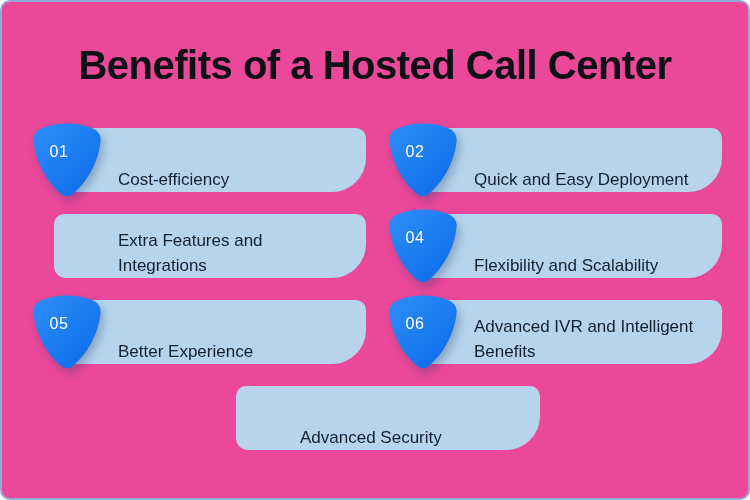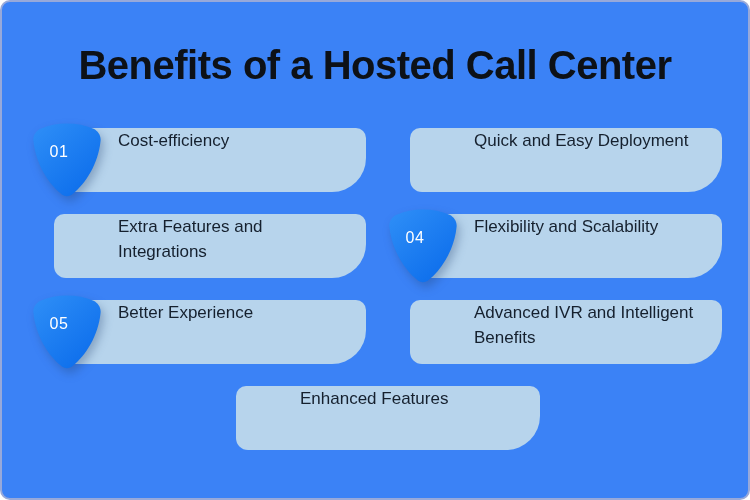--- a/index.html
+++ b/index.html
@@ -4,21 +4,21 @@
 <style>
   * { margin: 0; padding: 0; box-sizing: border-box; }
   html, body { background: #ffffff; }
   body {
     width: 750px; height: 500px;
     font-family: "Liberation Sans", sans-serif;
     overflow: hidden;
   }
   .frame {
     width: 750px; height: 500px;
-    background: #3b82f6;
+    background: #ec4899;
     border: 2px solid #97a9da;
     border-radius: 10px;
     padding-top: 40px;
     overflow: hidden;
   }
   .title {
     text-align: center;
     font-size: 40px;
     line-height: 46px;
     font-weight: 700;
@@ -39,21 +39,21 @@
     width: 338px;
     height: 64px;
   }
   .item:nth-child(7) { width: 330px; }
   .bar {
     position: absolute;
     left: 26px; right: 0; top: 0; bottom: 0;
     background: #b7d4ec;
     border-radius: 10px 10px 34px 12px;
     display: flex;
-    align-items: flex-start;
+    align-items: flex-end;
     padding-left: 64px;
     padding-right: 14px;
   }
   .bar-label {
     font-size: 17px;
     line-height: 25px;
     font-weight: 500;
     color: #15202e;
   }
   .shield {
@@ -102,20 +102,26 @@
           <path fill="url(#shield-grad)" d="M 16 10 C 36 1, 64 1, 84 10 C 90 13, 94 19, 93 26 C 90 55, 74 80, 58 93 C 53 97.5, 47 97.5, 42 93 C 26 80, 10 55, 7 26 C 6 19, 10 13, 16 10 Z"></path>
         </svg>
         <span class="num">01</span>
       </div>
     </div>
 
     <div class="item">
       <div class="bar">
         <span class="bar-label">Quick and Easy Deployment</span>
       </div>
+      <div class="shield">
+        <svg viewBox="0 0 100 100">
+          <path fill="url(#shield-grad)" d="M 16 10 C 36 1, 64 1, 84 10 C 90 13, 94 19, 93 26 C 90 55, 74 80, 58 93 C 53 97.5, 47 97.5, 42 93 C 26 80, 10 55, 7 26 C 6 19, 10 13, 16 10 Z"></path>
+        </svg>
+        <span class="num">02</span>
+      </div>
     </div>
 
     <div class="item">
       <div class="bar">
         <span class="bar-label">Extra Features and Integrations</span>
       </div>
     </div>
 
     <div class="item">
       <div class="bar">
@@ -138,22 +144,28 @@
           <path fill="url(#shield-grad)" d="M 16 10 C 36 1, 64 1, 84 10 C 90 13, 94 19, 93 26 C 90 55, 74 80, 58 93 C 53 97.5, 47 97.5, 42 93 C 26 80, 10 55, 7 26 C 6 19, 10 13, 16 10 Z"></path>
         </svg>
         <span class="num">05</span>
       </div>
     </div>
 
     <div class="item">
       <div class="bar">
         <span class="bar-label">Advanced IVR and Intelligent Benefits</span>
       </div>
+      <div class="shield">
+        <svg viewBox="0 0 100 100">
+          <path fill="url(#shield-grad)" d="M 16 10 C 36 1, 64 1, 84 10 C 90 13, 94 19, 93 26 C 90 55, 74 80, 58 93 C 53 97.5, 47 97.5, 42 93 C 26 80, 10 55, 7 26 C 6 19, 10 13, 16 10 Z"></path>
+        </svg>
+        <span class="num">06</span>
+      </div>
     </div>
 
     <div class="item">
       <div class="bar">
-        <span class="bar-label">Enhanced Features</span>
+        <span class="bar-label">Advanced Security</span>
       </div>
     </div>
 
   </div>
 </div>
 
 </body></html>

